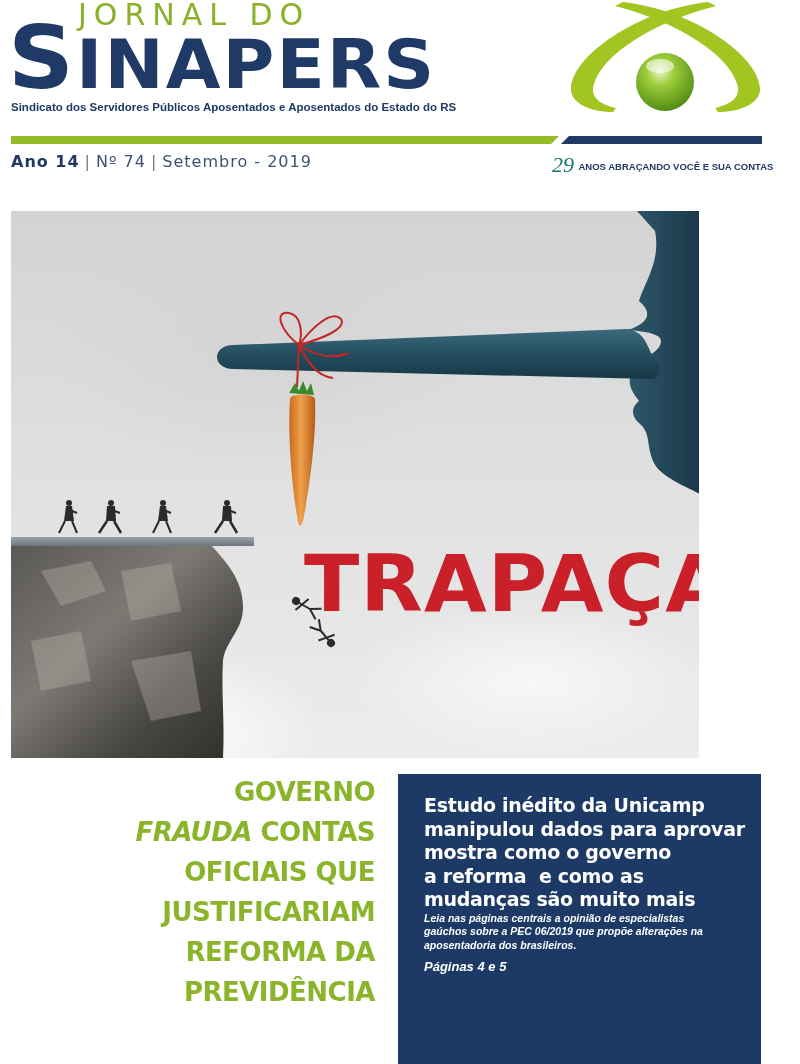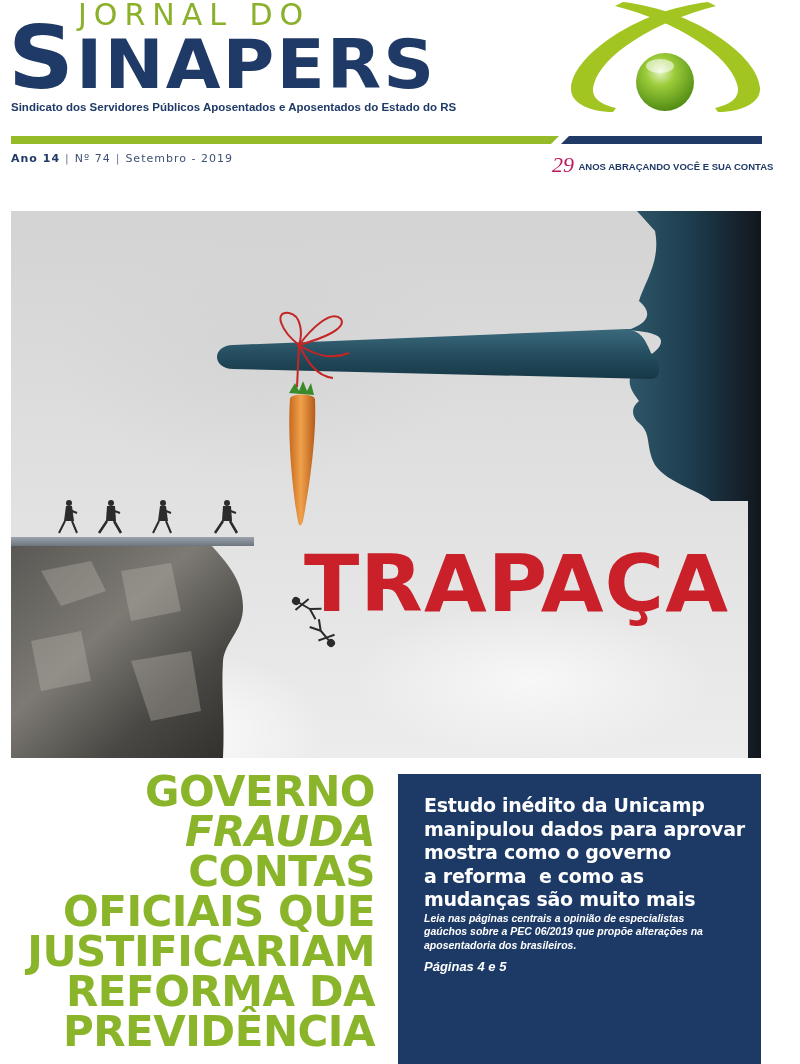--- a/index.html
+++ b/index.html
@@ -32,59 +32,59 @@
     background: #95bc28;
     clip-path: polygon(0 0, 100% 0, calc(100% - 8px) 100%, 0 100%);
   }
   .divider-blue {
     position: absolute; left: 561px; top: 136px; width: 201px; height: 8px;
     background: #1f3a66;
     clip-path: polygon(8px 0, 100% 0, 100% 100%, 0 100%);
   }
   .issue-line {
     position: absolute; left: 11px; top: 152px;
-    font-family: "DejaVu Sans", sans-serif; font-size: 11px; color: #3d5273;
+    font-family: "DejaVu Sans", sans-serif; font-size: 16px; color: #3d5273;
     letter-spacing: 1px; white-space: nowrap;
   }
   .issue-line .year { font-weight: bold; color: #1f3a66; }
   .issue-line .sep { color: #6b7a94; margin: 0 5px; }
   .tagline {
     position: absolute; left: 552px; top: 152px; white-space: nowrap;
     font-family: "Liberation Sans", sans-serif; color: #1f3a66;
   }
   .tagline .num {
-    font-family: "Liberation Serif", serif; font-style: italic; font-size: 22px; color: #be185d;
+    font-family: "Liberation Serif", serif; font-style: italic; font-size: 22px; color: #0f766e;
     vertical-align: -2px;
   }
   .tagline .txt { font-size: 9.5px; font-weight: bold; letter-spacing: 0px; }
 
   
   .cover {
-    position: absolute; left: 11px; top: 211px; width: 750px; height: 547px;
+    position: absolute; left: 11px; top: 211px; width: 688px; height: 547px;
     overflow: hidden;
     background:
       radial-gradient(ellipse 220px 120px at 160px 520px, rgba(255,255,255,0.9), rgba(255,255,255,0) 70%),
       radial-gradient(ellipse 260px 110px at 520px 470px, rgba(250,250,250,0.85), rgba(255,255,255,0) 70%),
       radial-gradient(ellipse 300px 180px at 250px 140px, rgba(210,210,210,0.7), rgba(210,210,210,0) 70%),
       linear-gradient(#d3d3d3 0%, #dedede 40%, #ececec 100%);
   }
   .cover svg { position: absolute; left: 0; top: 0; }
   .trapaca {
     position: absolute; left: 293px; top: 333px;
     font-family: "DejaVu Sans", sans-serif; font-weight: bold;
     font-size: 78px; letter-spacing: 1px; color: #c9202a; line-height: 80px;
     transform: scaleX(1.04); transform-origin: left top;
   }
 
   
   .headline {
     position: absolute; left: 20px; top: 772px; width: 355px;
     text-align: right;
     font-family: "DejaVu Sans", sans-serif; font-weight: bold;
-    font-size: 42px; line-height: 40px; color: #8ab52a; letter-spacing: -0.5px;
+    font-size: 26px; line-height: 40px; color: #8ab52a; letter-spacing: -0.5px;
   }
   .headline em { font-style: italic; font-weight: bold; }
 
   
   .bluebox {
     position: absolute; left: 398px; top: 774px; width: 363px; height: 307px;
     background: #1d3a66; color: #ffffff; padding: 20px 14px 0 26px;
   }
   .bluebox .lead {
     font-family: "DejaVu Sans", sans-serif; font-weight: bold;

